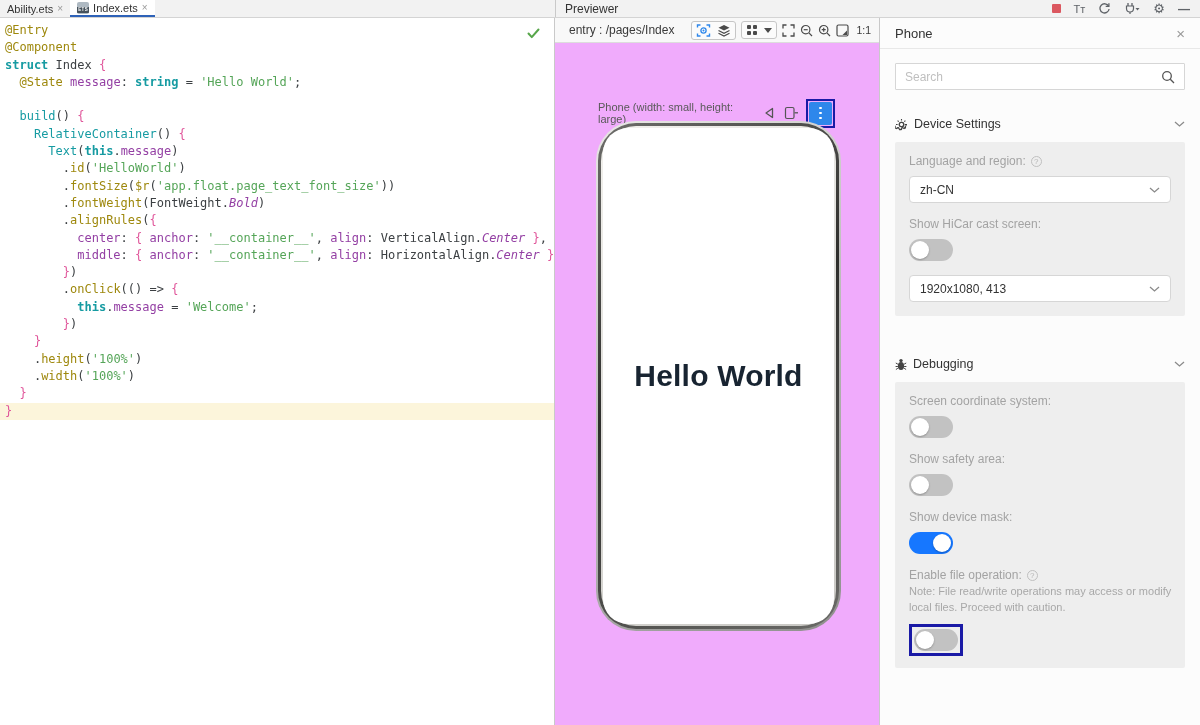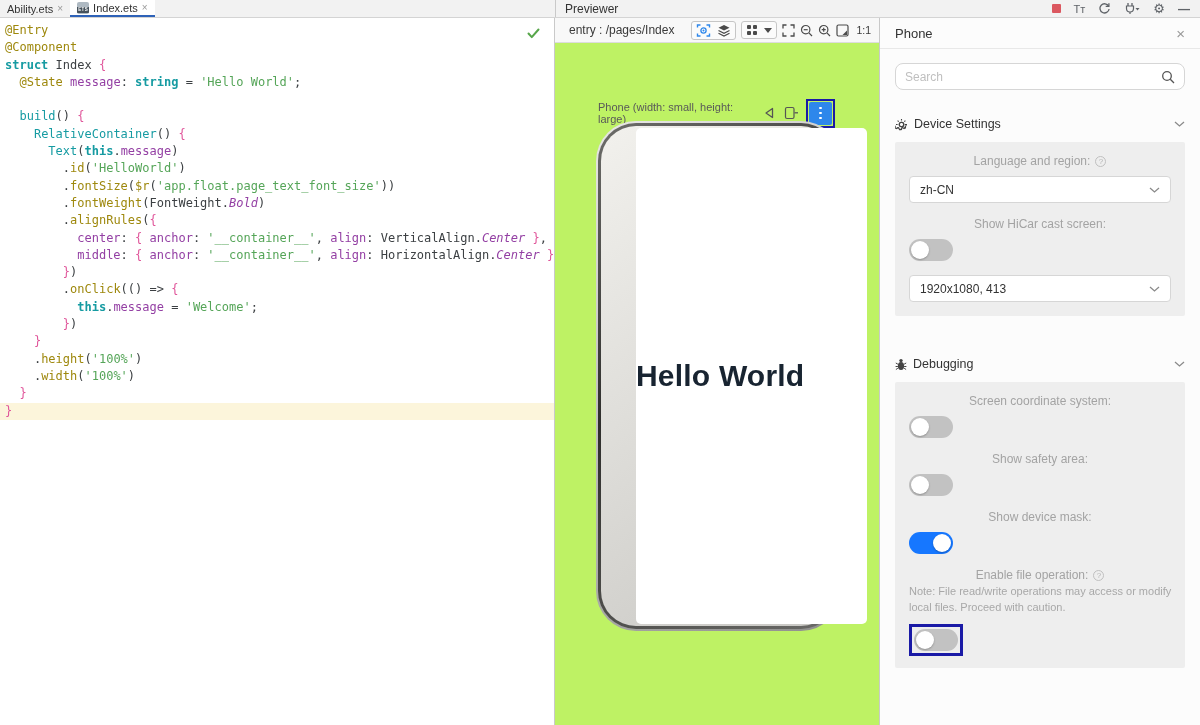--- a/index.html
+++ b/index.html
@@ -36,55 +36,55 @@
   .c-fn  { color:#169BA2; }
   .c-prop{ color:#9440A4; }
   .c-enum{ color:#9440A4; font-style:italic; }
   .c-cls { color:#3C4043; }
   .c-str { color:#55A558; }
   .c-br  { color:#E0559A; }
   .c-pl  { color:#3C4043; }
   .editor-check { position:absolute; top:10px; right:14px; }
 
   
-  .previewer { width:325px; background:#bef264; border-right:1px solid #C9C9C9; position:relative; }
+  .previewer { width:325px; background:#f0abfc; border-right:1px solid #C9C9C9; position:relative; }
   .ptoolbar { height:25px; background:#F8F8F8; border-bottom:1px solid #DDDDDD; display:flex; align-items:center; padding:0 8px 0 14px; }
   .entry-path { font-size:12px; color:#3a3a3a; }
   .ptools { margin-left:auto; display:flex; align-items:center; gap:5px; }
   .tool-group { display:flex; align-items:center; gap:6px; border:1px solid #C6C6C6; border-radius:3px; padding:2px 4px; background:#FBFBFB; }
   .ticon { display:flex; align-items:center; justify-content:center; }
   .ratio { font-size:10.5px; color:#3a3a3a; margin-left:2px; }
 
   .device-row { position:absolute; top:81px; left:0; right:0; height:28px; display:flex; align-items:center; padding:0 44px 0 43px; }
   .device-label { font-size:11px; color:#595959; }
   .device-icons { margin-left:auto; display:flex; align-items:center; gap:7px; }
   .kebab-wrap { border:2px solid #1A1AA6; padding:1px; display:flex; }
   .kebab-btn { width:23px; height:23px; background:#2E87EB; border-radius:2px; display:flex; flex-direction:column; align-items:center; justify-content:center; gap:2.5px; }
   .kebab-btn i { width:2.5px; height:2.5px; background:#fff; border-radius:50%; display:block; }
 
   .phone-outer { position:absolute; top:103px; left:41px; width:245px; height:510px; border-radius:40px; background:linear-gradient(145deg,#e8e7e5,#8f8f8d); padding:2px; }
   .phone-band { width:100%; height:100%; border-radius:38px; background:linear-gradient(145deg,#6d6d6a,#2e2e2c 45%,#6b6b68); padding:3px; }
   .phone-rim { width:100%; height:100%; border-radius:35px; background:linear-gradient(145deg,#f2f1ed,#c9c8c4); padding:2px; }
-  .phone-screen { width:100%; height:100%; border-radius:5px; background:#fff; display:flex; align-items:center; justify-content:flex-start;margin-left:33px; }
+  .phone-screen { width:100%; height:100%; border-radius:25px; background:#fff; display:flex; align-items:center; justify-content:center; }
   .hello { font-size:30px; font-weight:bold; color:#182431; letter-spacing:.2px; }
 
   
   .rightpanel { width:320px; background:#FCFCFC; display:flex; flex-direction:column; }
   .rp-header { height:31px; flex:0 0 auto; display:flex; align-items:center; padding:0 15px; border-bottom:1px solid #E8E8E8;text-align:right; }
   .rp-title { font-size:13px; color:#333; }
   .rp-close { margin-left:auto; font-size:15px; color:#999; line-height:1; }
   .rp-body { padding:14px 15px 0; }
-  .searchbox { height:27px; border:1px solid #D6D6D6; border-radius:8px; background:#fff; display:flex; align-items:center; padding:0 9px; margin-bottom:16px; }
+  .searchbox { height:27px; border:1px solid #D6D6D6; border-radius:1px; background:#fff; display:flex; align-items:center; padding:0 9px; margin-bottom:16px; }
   .searchbox input { border:none; outline:none; flex:1; font-size:12px; color:#333; font-family:"Liberation Sans", sans-serif; background:transparent; }
   .searchbox input::placeholder { color:#BFBFBF; }
   .section-head { display:flex; align-items:center; gap:6px; height:20px; margin-bottom:8px;margin-top:24px; }
   .section-title { font-size:12.5px; color:#333; }
   .section-head .chev { margin-left:auto; }
   .card { background:#EEEEEE; border-radius:2px; padding:12px 14px; }
-  .f-label { font-size:12px; color:#A3A3A3; margin-bottom:8px; display:flex; align-items:center; gap:5px;justify-content:center; }
+  .f-label { font-size:12px; color:#A3A3A3; margin-bottom:8px; display:flex; align-items:center; gap:5px; }
   .info-dot { width:11px; height:11px; border:1px solid #C0C0C0; border-radius:50%; color:#B5B5B5; font-size:8px; display:inline-flex; align-items:center; justify-content:center; }
   .selectbox { height:27px; background:#fff; border:1px solid #D6D6D6; border-radius:4px; display:flex; align-items:center; padding:8px 10px; margin-bottom:14px; }
   .selectbox .sel-val { font-size:12px; color:#333; }
   .selectbox .chev { margin-left:auto; }
   .toggle { width:44px; height:22px; border-radius:11px; position:relative; margin-bottom:14px; }
   .toggle .knob { width:18px; height:18px; border-radius:50%; background:#fff; position:absolute; top:2px; box-shadow:0 1px 2px rgba(0,0,0,.25); }
   .toggle.off { background:#C2C2C2; } .toggle.off .knob { left:2px; }
   .toggle.on  { background:#1677FF; } .toggle.on  .knob { right:2px; }
   .toggle.boxed { margin-bottom:0; }
   .toggle-wrap { display:inline-block; border:3px solid #1A1AA6; padding:2px; line-height:0; }

